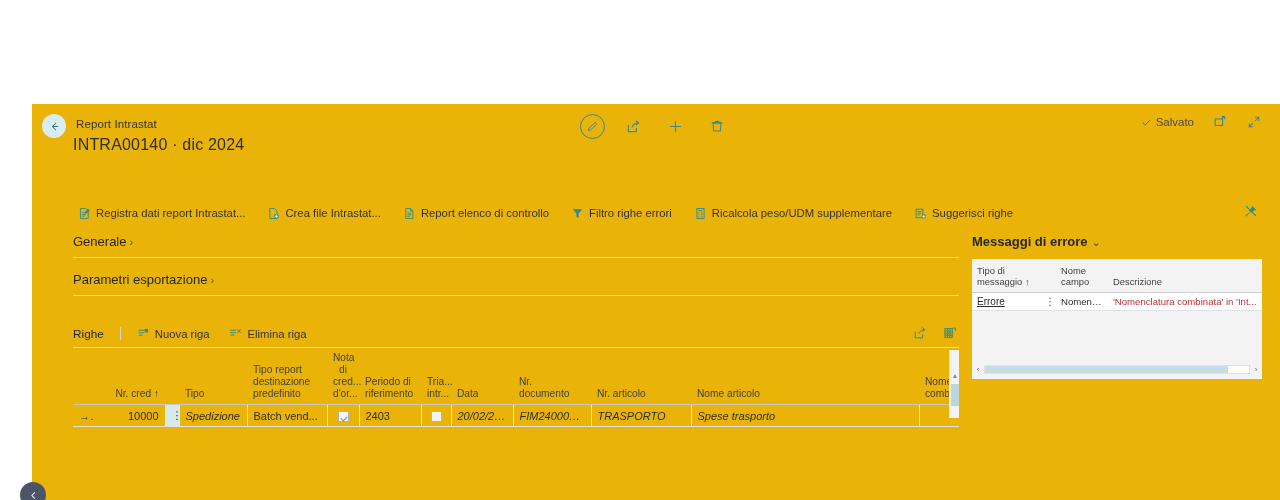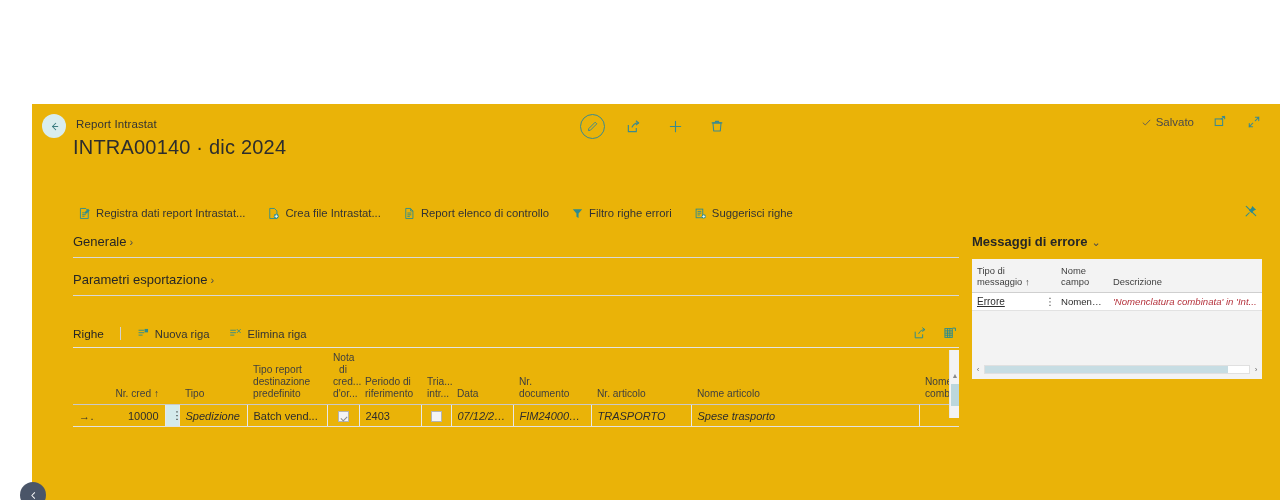--- a/index.html
+++ b/index.html
@@ -53,21 +53,21 @@
     cursor: pointer;
   }
   .back-btn svg { display:block; }
   .breadcrumb {
     position: absolute; left: 44px; top: 14px;
     font-size: 11.5px; color: #333333;
     letter-spacing: .1px;
   }
   .page-title {
     position: absolute; left: 41px; top: 32px;
-    font-size: 20px; color: #2d2d2d;
+    font-size: 16px; color: #2d2d2d;
     font-weight: 400; letter-spacing: .2px;
     white-space: nowrap;
   }
 
   
   .hdr-icons {
     position: absolute; left: 548px; top: 8px;
     display: flex; align-items: center; gap: 14px;
   }
   .hdr-ico {
@@ -328,21 +328,21 @@
     height: 18px;
     white-space: nowrap; overflow: hidden; text-overflow: ellipsis;
   }
   td.err-type a {
     color: #2d2d2d; text-decoration: underline; font-size: 10px; cursor: pointer;
   }
   td.err-dots {
     background: #d4eaec; text-align:center; color:#4a4a4a;
     width: 14px; padding: 0; cursor: pointer;
   }
-  td.err-desc { color: #b5323c; font-style: italic; font-size: 9.6px; }
+  td.err-desc { color: #b5323c; font-size: 9.6px; }
   td.err-field { color: #2d2d2d; font-size: 9.6px; }
   .err-hscroll {
     position: absolute; left: 0; bottom: 4px;
     width: 290px; height: 11px;
     display: flex; align-items: center;
   }
   .err-hscroll .a {
     width: 12px; text-align: center; font-size: 8px; color: #6f6f6f; cursor: pointer;
   }
   .err-hscroll .track {
@@ -464,20 +464,30 @@
 
       <div class="act">
         <span class="gi">
           <svg width="13" height="13" viewBox="0 0 16 16" fill="#2c8b8f">
             <path d="M2.2 2.8 H13.8 L9.3 8 V13.4 L6.7 11.9 V8 Z"></path>
           </svg>
         </span>
         <span>Filtro righe errori</span>
       </div>
 
+      <div class="act">
+        <span class="gi">
+          <svg width="13" height="13" viewBox="0 0 16 16" fill="none" stroke="#2c8b8f" stroke-width="1.1">
+            <rect x="3.6" y="1.8" width="8.8" height="12.4"></rect>
+            <path d="M5.2 4.4 H10.8"></path>
+            <path d="M5.4 7.2 H6.8 M8.8 7.2 H10.6 M5.4 9.6 H6.8 M8.8 9.6 H10.6 M5.4 11.8 H6.8 M8.8 11.8 H10.6"></path>
+          </svg>
+        </span>
+        <span>Ricalcola peso/UDM supplementare</span>
+      </div>
 
       <div class="act">
         <span class="gi">
           <svg width="13" height="13" viewBox="0 0 16 16" fill="none" stroke="#2c8b8f" stroke-width="1.1">
             <rect x="2.6" y="2.6" width="8.2" height="10.6"></rect>
             <path d="M4.4 5.4 H9 M4.4 7.6 H9 M4.4 9.8 H7.2"></path>
             <circle cx="12" cy="11.6" r="2.6" fill="#2c8b8f" stroke="none"></circle>
             <path d="M12 10.2 V13 M10.6 11.6 H13.4" stroke="#ffffff" stroke-width="1" stroke-linecap="round"></path>
           </svg>
         </span>
@@ -594,21 +604,21 @@
               <td class="dots">⋮</td>
               <td class="link-val">Spedizione</td>
               <td class="plain">Batch vend...</td>
               <td class="ctr">
                 <span class="cb checked"></span>
               </td>
               <td class="plain">2403</td>
               <td class="ctr">
                 <span class="cb"></span>
               </td>
-              <td class="link-val">07/12/2024</td>
+              <td class="link-val">20/02/2024</td>
               <td class="link-val">FIM24000921</td>
               <td class="link-val">TRASPORTO</td>
               <td class="link-val">Spese trasporto</td>
               <td class="plain"></td>
 
             </tr>
           </tbody>
         </table>
 
         <div class="grid-vscroll">

